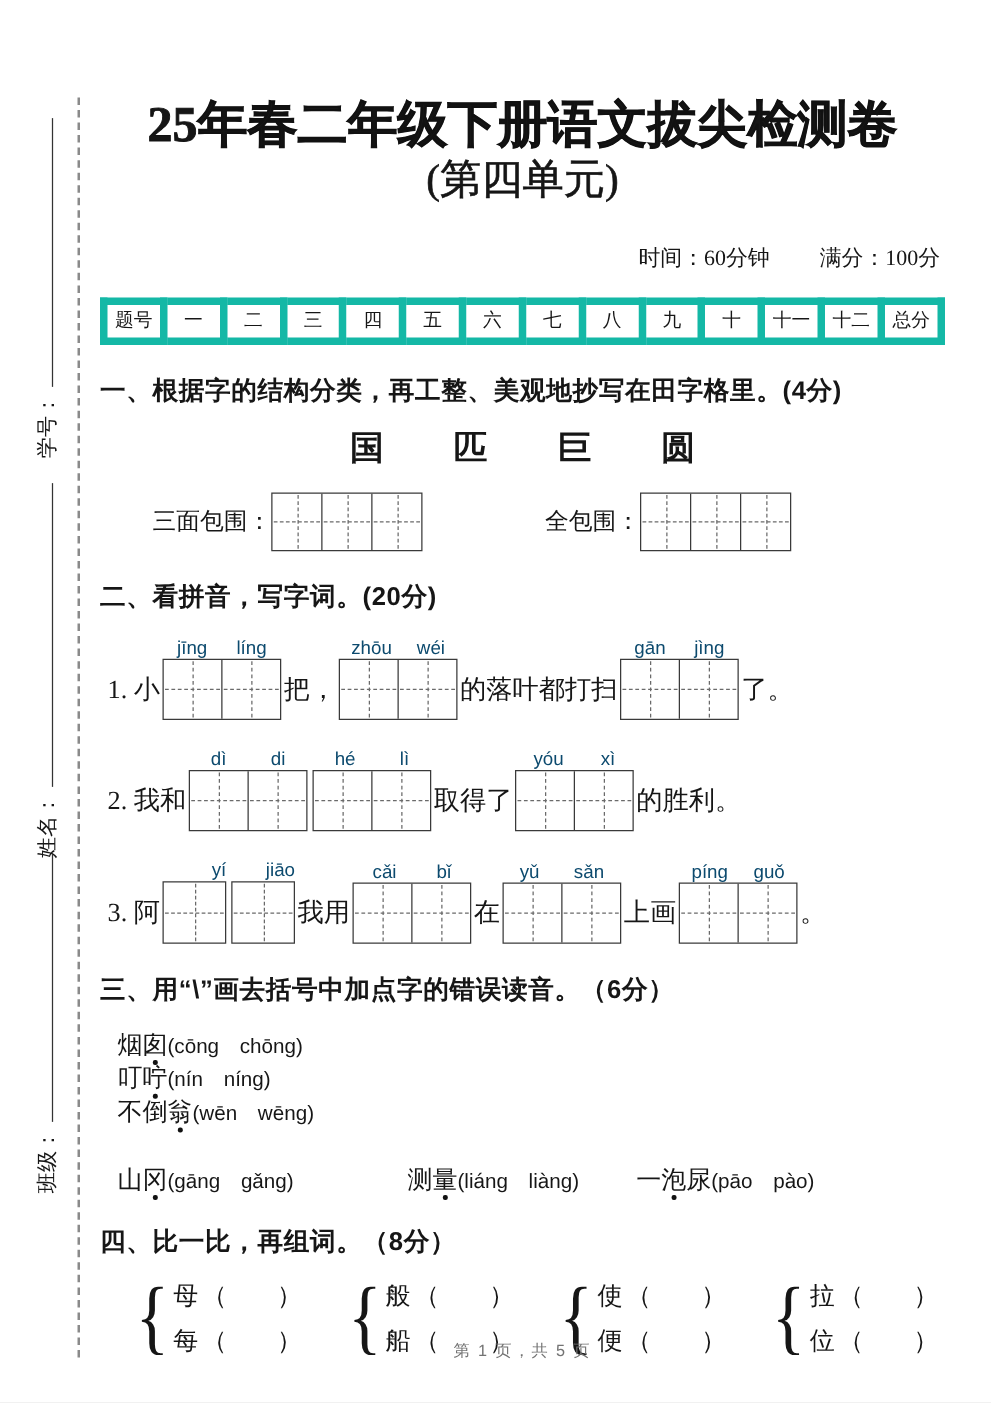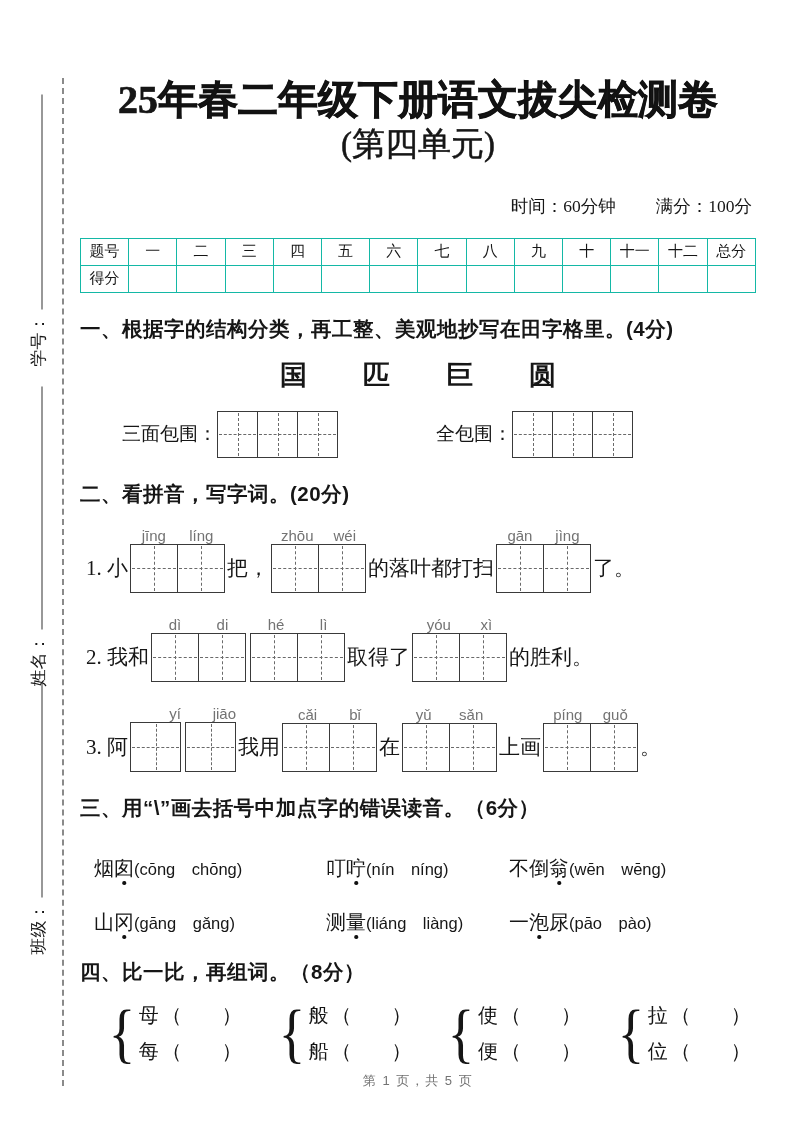--- a/index.html
+++ b/index.html
@@ -24,21 +24,21 @@
   
   .title { margin:78px 0 0; text-align:center; font-size:40px; font-weight:bold;
     line-height:1.12; -webkit-text-stroke:0.7px #111; }
   .subtitle { margin-top:3px; text-align:center; font-size:33px; font-weight:normal;
     line-height:1.15; -webkit-text-stroke:0.5px #111; }
   .info-row { display:flex; justify-content:flex-end; gap:40px;
     font-size:17.5px; margin:30px 4px 20px 0; }
 
   
   .score-table { border-collapse:collapse; width:100%; table-layout:fixed; }
-  .score-table td { border:1px solid #14b8a6; height:26px; text-align:center;
+  .score-table td { border:6px solid #14b8a6; height:26px; text-align:center;
     font-size:15px; padding:0; overflow:hidden; }
 
   
   .sec-heading { font-family:"Liberation Sans","DejaVu Sans",sans-serif;
     font-weight:bold; font-size:20.5px; letter-spacing:0.5px; margin-top:22px; }
 
   
   .s1-chars { display:flex; justify-content:center; gap:56px;
     font-size:27px; font-weight:bold; margin-top:14px; }
   .s1-grids { display:flex; align-items:center; margin:18px 0 0 42px; }
@@ -57,26 +57,26 @@
   .tzg.small .cell { width:39px; height:45px; }
   .tzg.big .cell   { width:46px; height:47px; }
   .tzg.single .cell{ width:49px; height:48px; }
 
   
   .s2-line { display:flex; align-items:flex-end; margin:14px 0 18px 6px; }
   .s2-text { font-size:21px; padding-bottom:11px; white-space:nowrap; }
   .pgu { display:inline-flex; flex-direction:column; margin:0 2px; }
   .pgu .py { display:flex; justify-content:space-around; align-items:flex-end;
     font-family:"Liberation Sans","DejaVu Sans",sans-serif; font-size:15px;
-    height:22px; color:#737373; }
+    height:22px; color:#0c4a6e; }
   .pgu .py.center { justify-content:flex-end; }
 
   
   .s3-row { display:flex; align-items:baseline; margin-left:14px; }
-  .s3-row.first { margin-top:33px; }
+  .s3-row.first { margin-top:17px;flex-direction:column; }
   .s3-row.second { margin-top:27px; }
   .s3-item { display:flex; align-items:baseline; }
   .s3-item.w1 { width:232px; }
   .s3-item.w2 { width:183px; }
   .s3-item .word { font-size:20px; white-space:nowrap; }
   .s3-item .py3 { font-family:"Liberation Sans","DejaVu Sans",sans-serif;
     font-size:16.5px; white-space:pre; }
   .dotchar { position:relative; display:inline-block; }
   .dotchar::after { content:""; position:absolute; left:50%; transform:translateX(-50%);
     bottom:-3px; width:3.5px; height:3.5px; border-radius:50%; background:#111; }
@@ -135,36 +135,20 @@
         <td>五</td>
         <td>六</td>
         <td>七</td>
         <td>八</td>
         <td>九</td>
         <td>十</td>
         <td>十一</td>
         <td>十二</td>
         <td>总分</td>
       </tr>
-      <tr>
-        <td>得分</td>
-        <td></td>
-            <td></td>
-        <td></td>
-            <td></td>
-        <td></td>
-            <td></td>
-        <td></td>
-            <td></td>
-        <td></td>
-            <td></td>
-        <td></td>
-            <td></td>
-        <td></td>
-      </tr>
     </tbody>
       </table>
 
     <div class="sec-heading">一、根据字的结构分类，再工整、美观地抄写在田字格里。(4分)</div>
     <div class="s1-chars">
       <span>国</span>
       <span>匹</span>
       <span>巨</span>
       <span>圆</span>
     </div>

